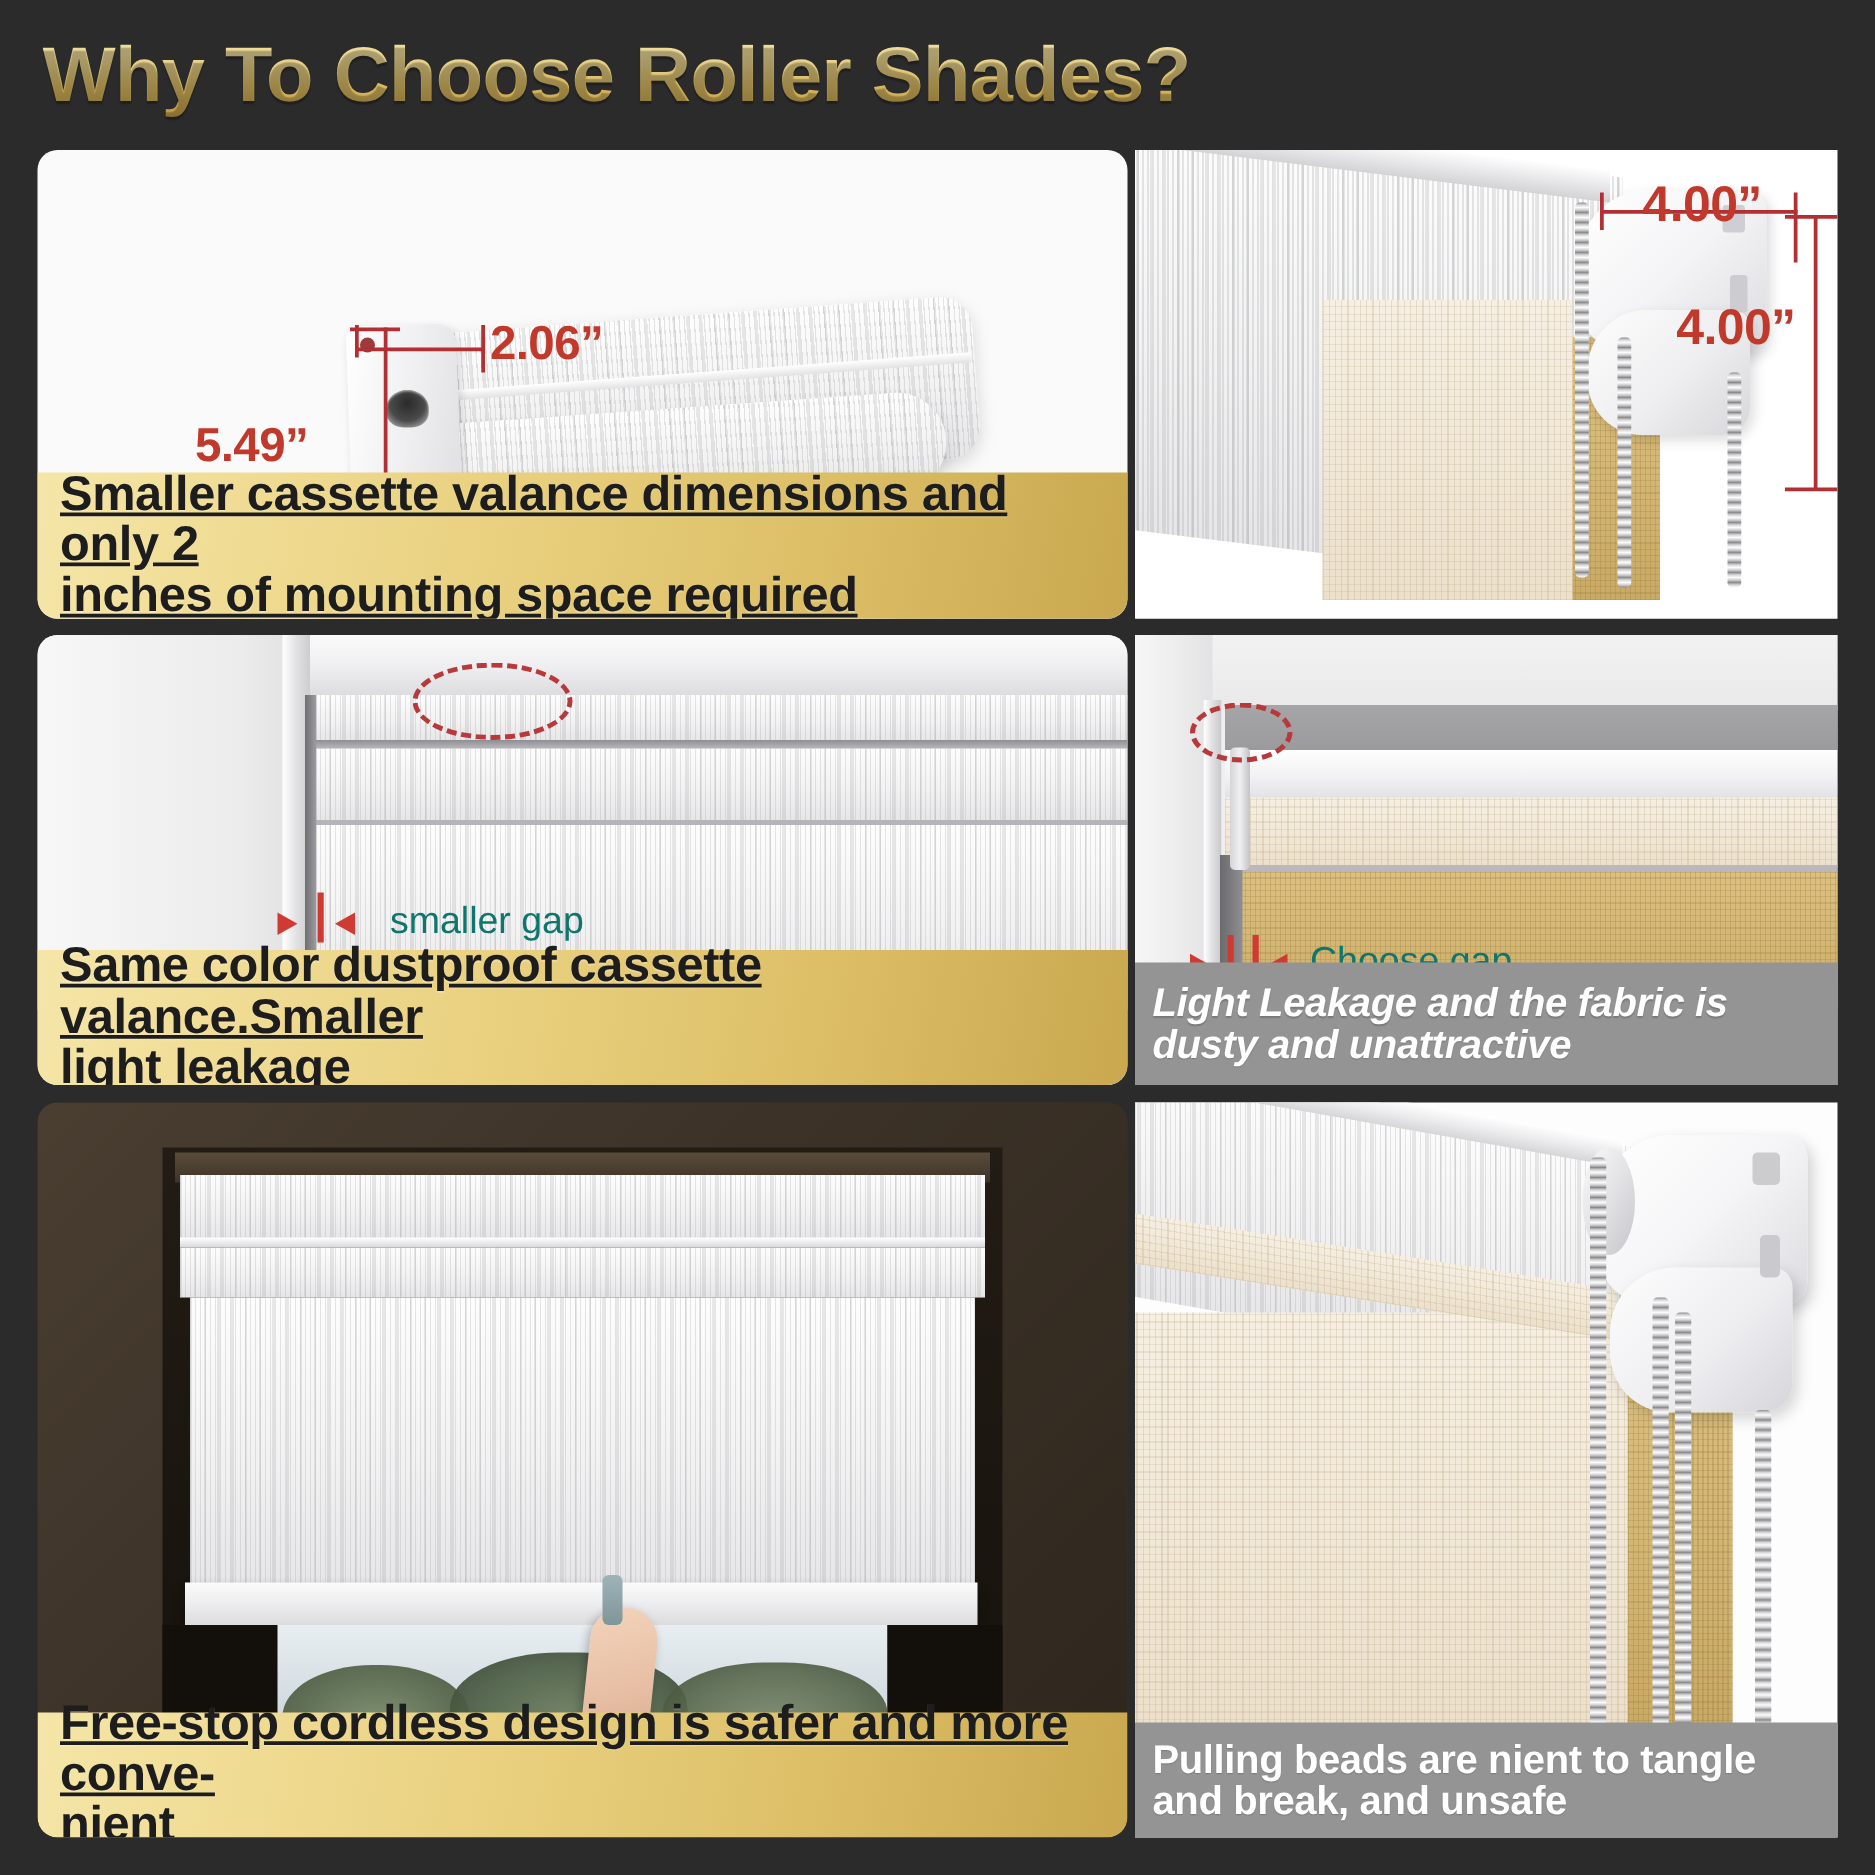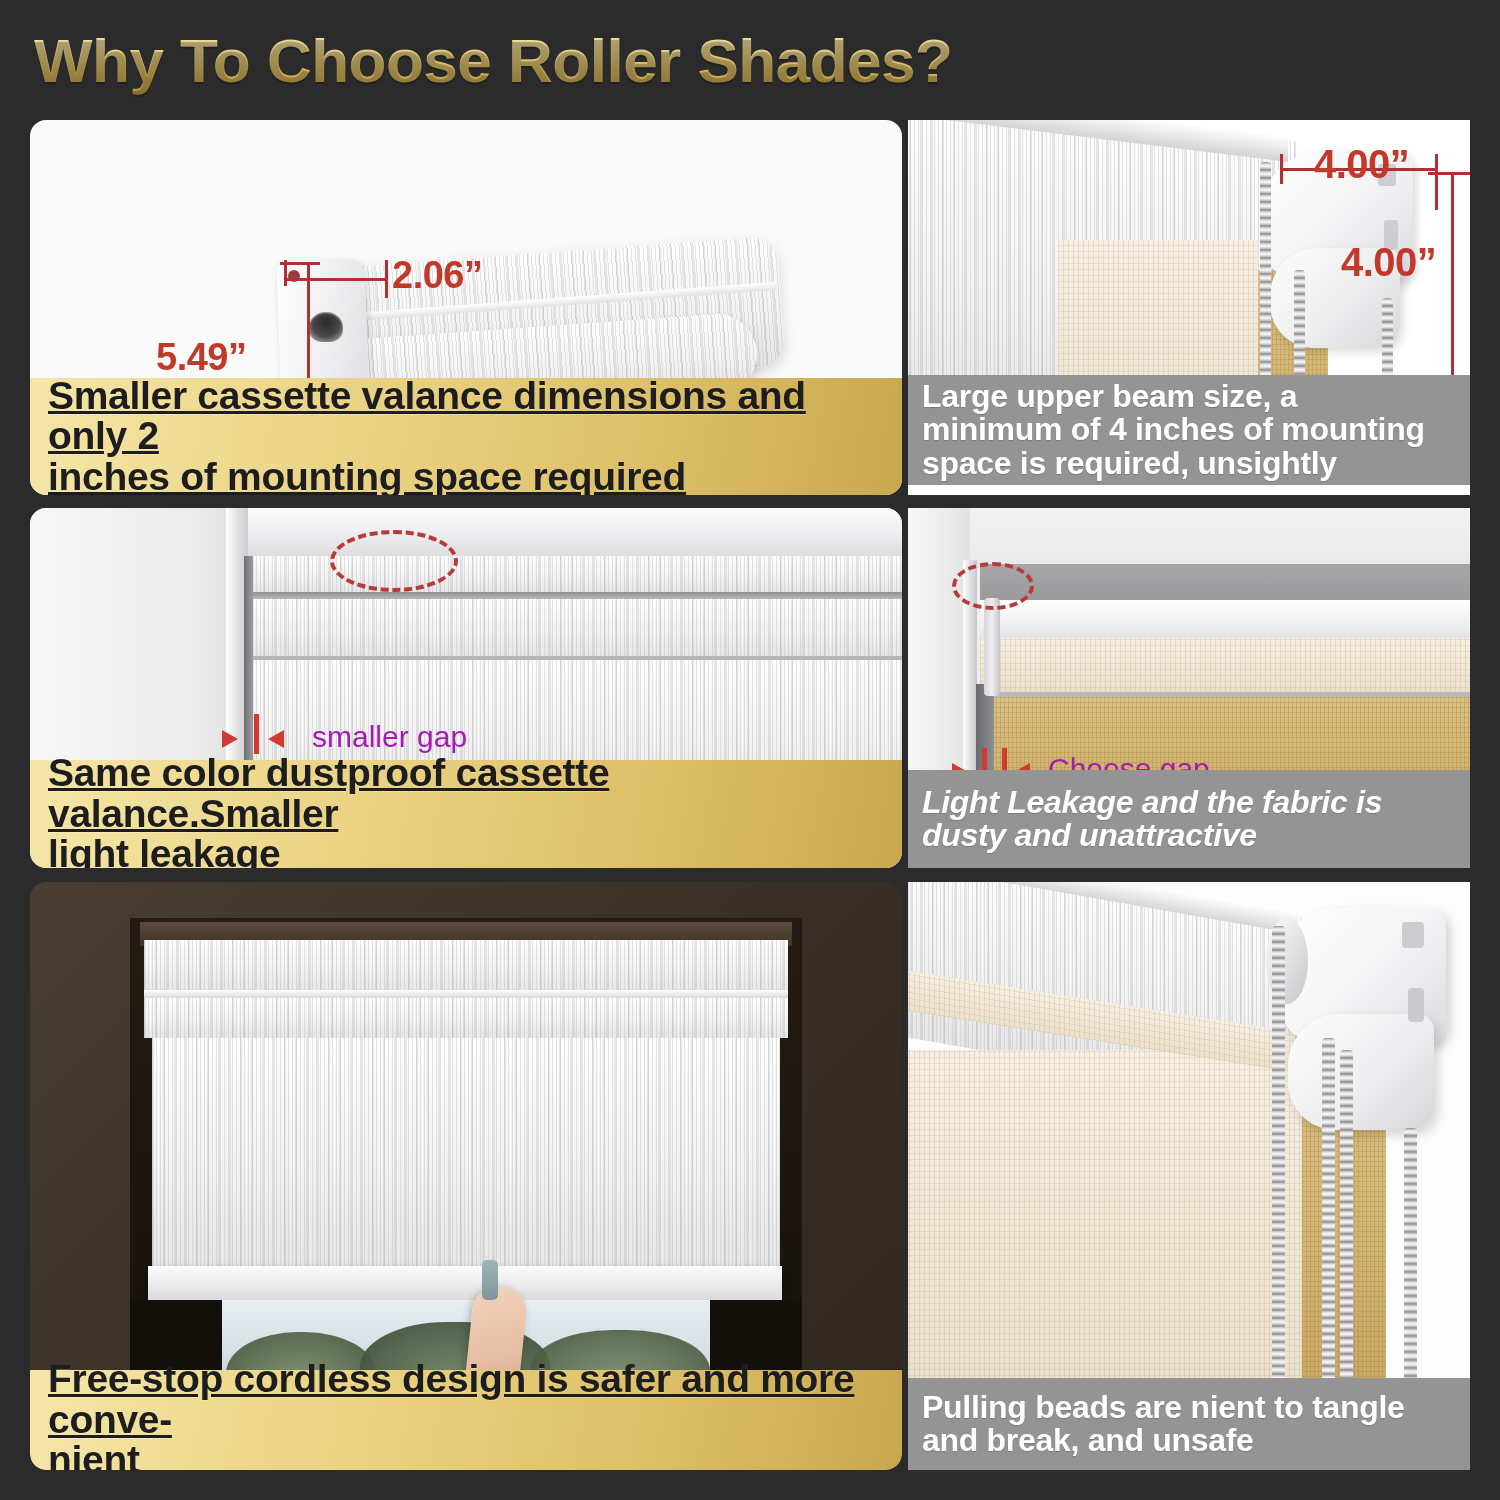--- a/index.html
+++ b/index.html
@@ -127,21 +127,21 @@
   }
   .arrowR, .arrowL {
     position: absolute; width: 0; height: 0; z-index: 21;
     border-top: 9px solid transparent;
     border-bottom: 9px solid transparent;
   }
   .arrowR { border-left: 16px solid #cf3b33; }
   .arrowL { border-right: 16px solid #cf3b33; }
   .gaplabel {
     position: absolute;
-    color: #a21caf;
+    color: #0f766e;
     font-size: 30px;
     z-index: 22;
     white-space: nowrap;
   }
   .ellipse {
     position: absolute;
     border: 4px dashed #b8393a;
     border-radius: 50%;
     z-index: 25;
   }
@@ -239,25 +239,20 @@
       <div class="dimtick" style="left:372px; top:34px; width:3px; height:30px;"></div>
       <div class="dimtick" style="left:527px; top:34px; width:3px; height:56px;"></div>
       <div class="dimlabel" style="left:406px; top:22px; font-size:40px;">4.00”</div>
 
       <div class="dimline" style="left:543px; top:52px; width:3px; height:220px;"></div>
       <div class="dimtick" style="left:520px; top:52px; width:42px; height:3px;"></div>
       <div class="dimtick" style="left:520px; top:270px; width:42px; height:3px;"></div>
       <div class="dimlabel" style="left:433px; top:120px; font-size:40px;">4.00”</div>
     </div>
 
-    <div class="caption gray" style="left:0; top:255px; width:562px; height:110px;">
-      <span class="txt">Large upper beam size, a
-minimum of 4 inches of mounting
-space is required, unsightly</span>
-    </div>
   </div>
 
   <div class="panel left" style="left:30px; top:508px; width:872px; height:360px; background:#f4f4f4;">
     <div class="photo">
 
       <div style="position:absolute; left:0; top:0; width:230px; height:300px;
                   background:linear-gradient(90deg,#f7f7f7 0%,#ececec 70%,#dcdcde 100%);"></div>
       <div style="position:absolute; left:196px; top:0; width:22px; height:300px;
                   background:linear-gradient(90deg,#ffffff,#e2e2e4,#cdcdd0);"></div>
       <div style="position:absolute; left:218px; top:0; width:654px; height:52px;

